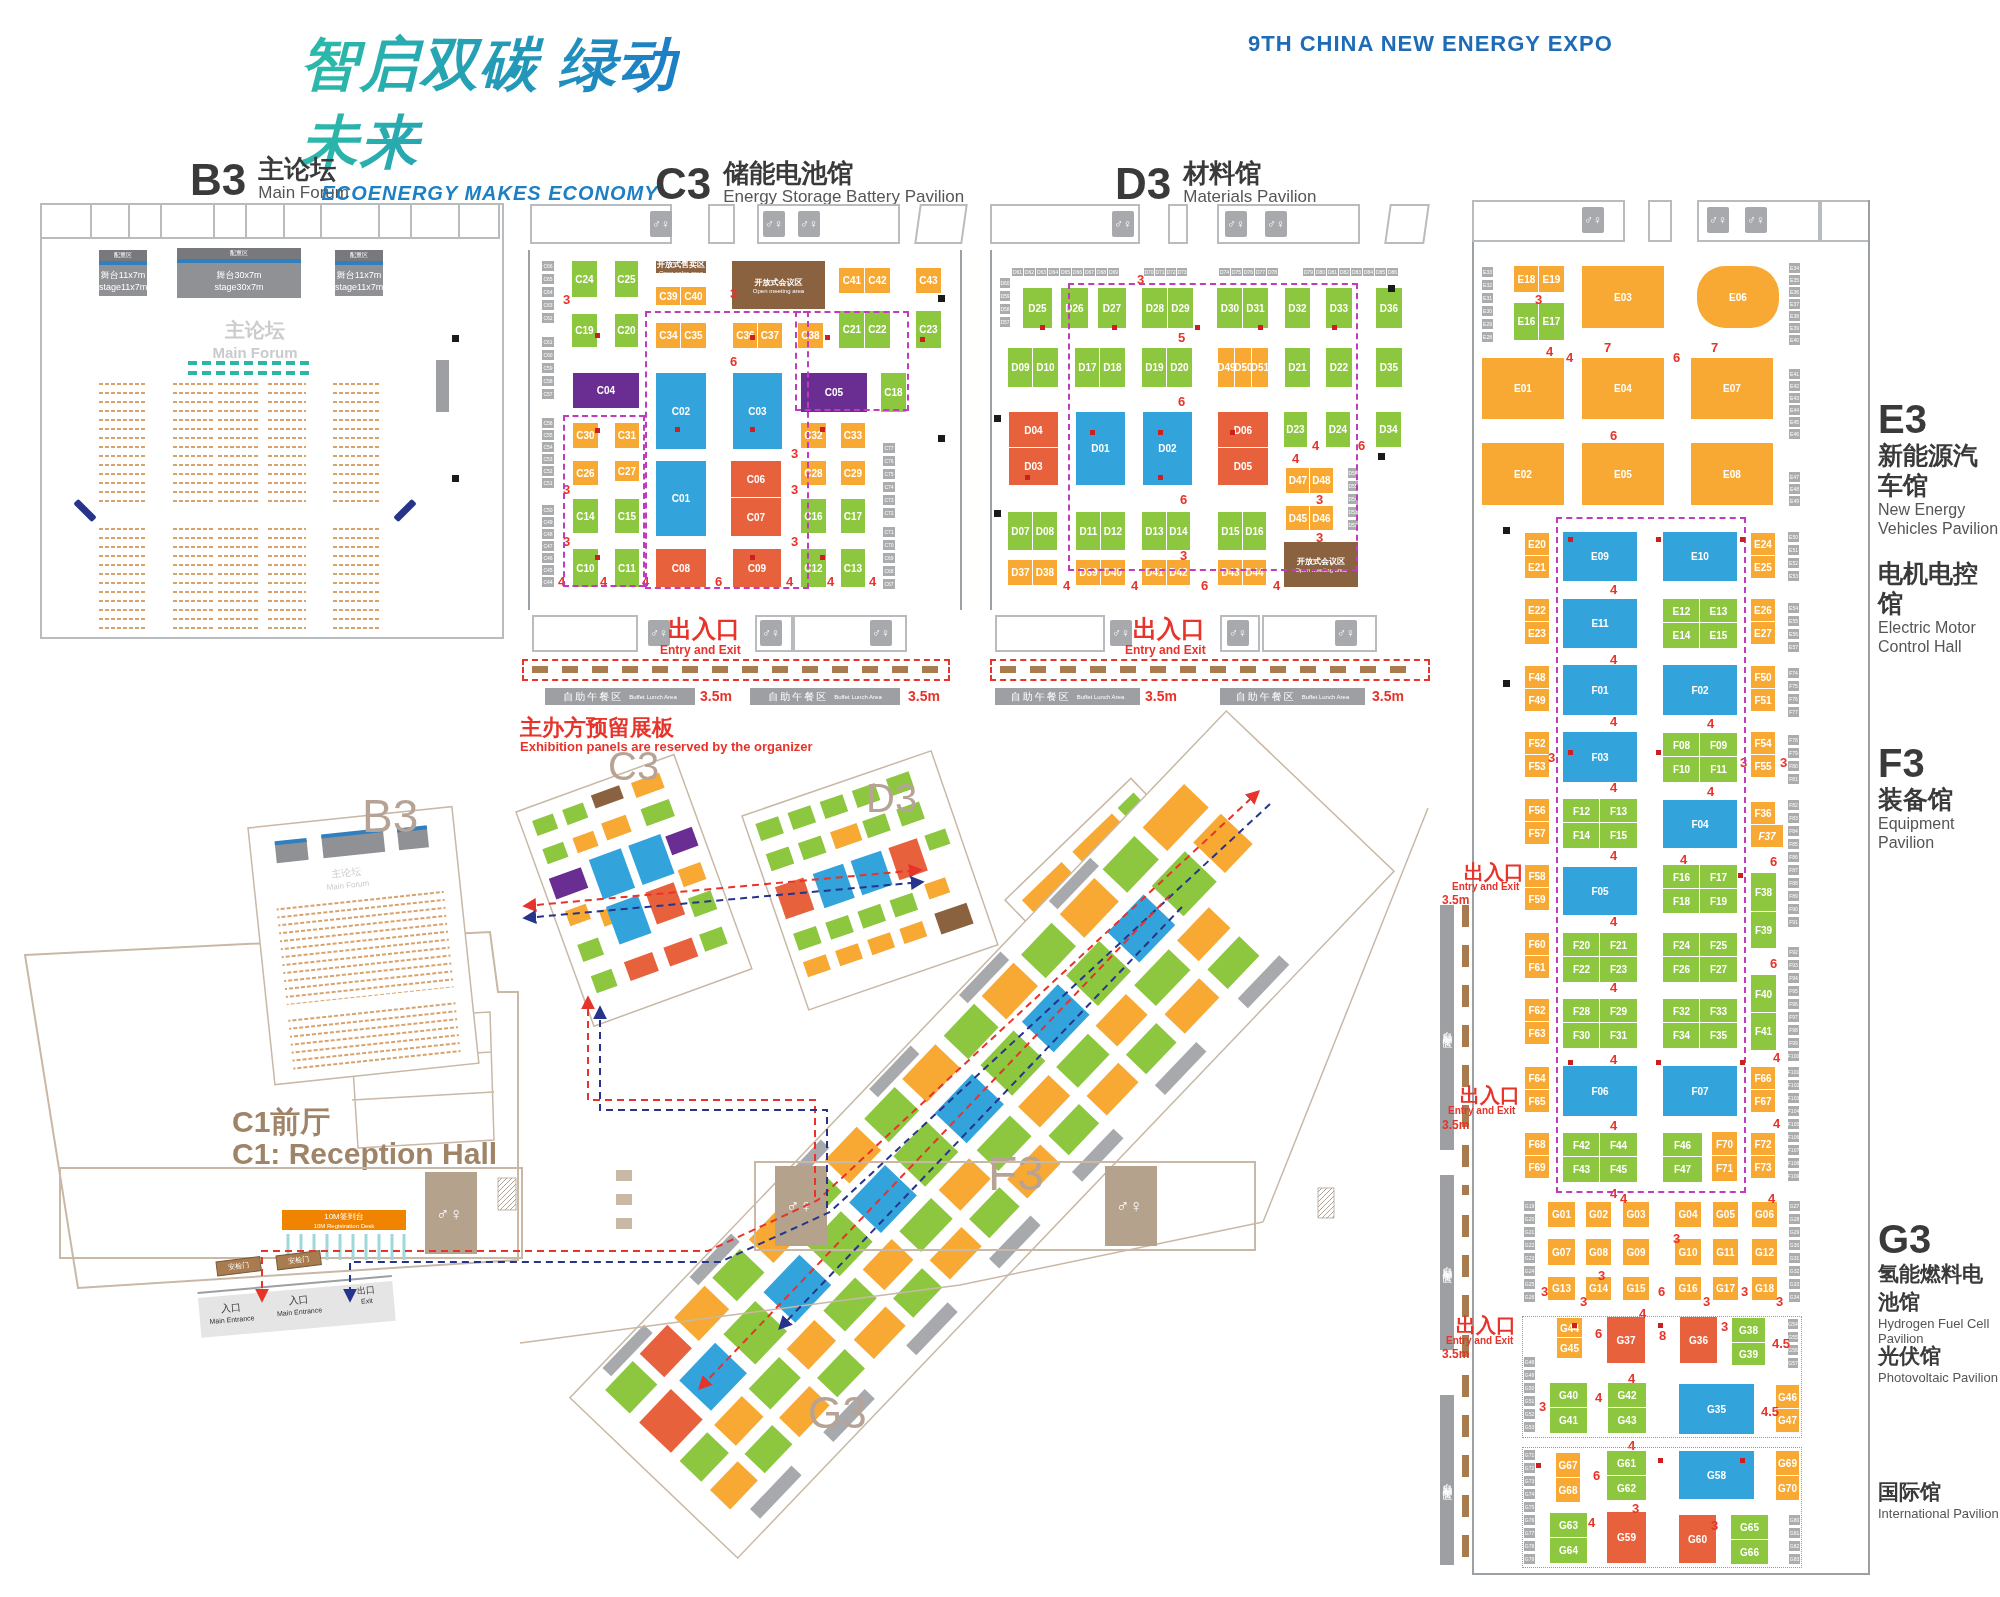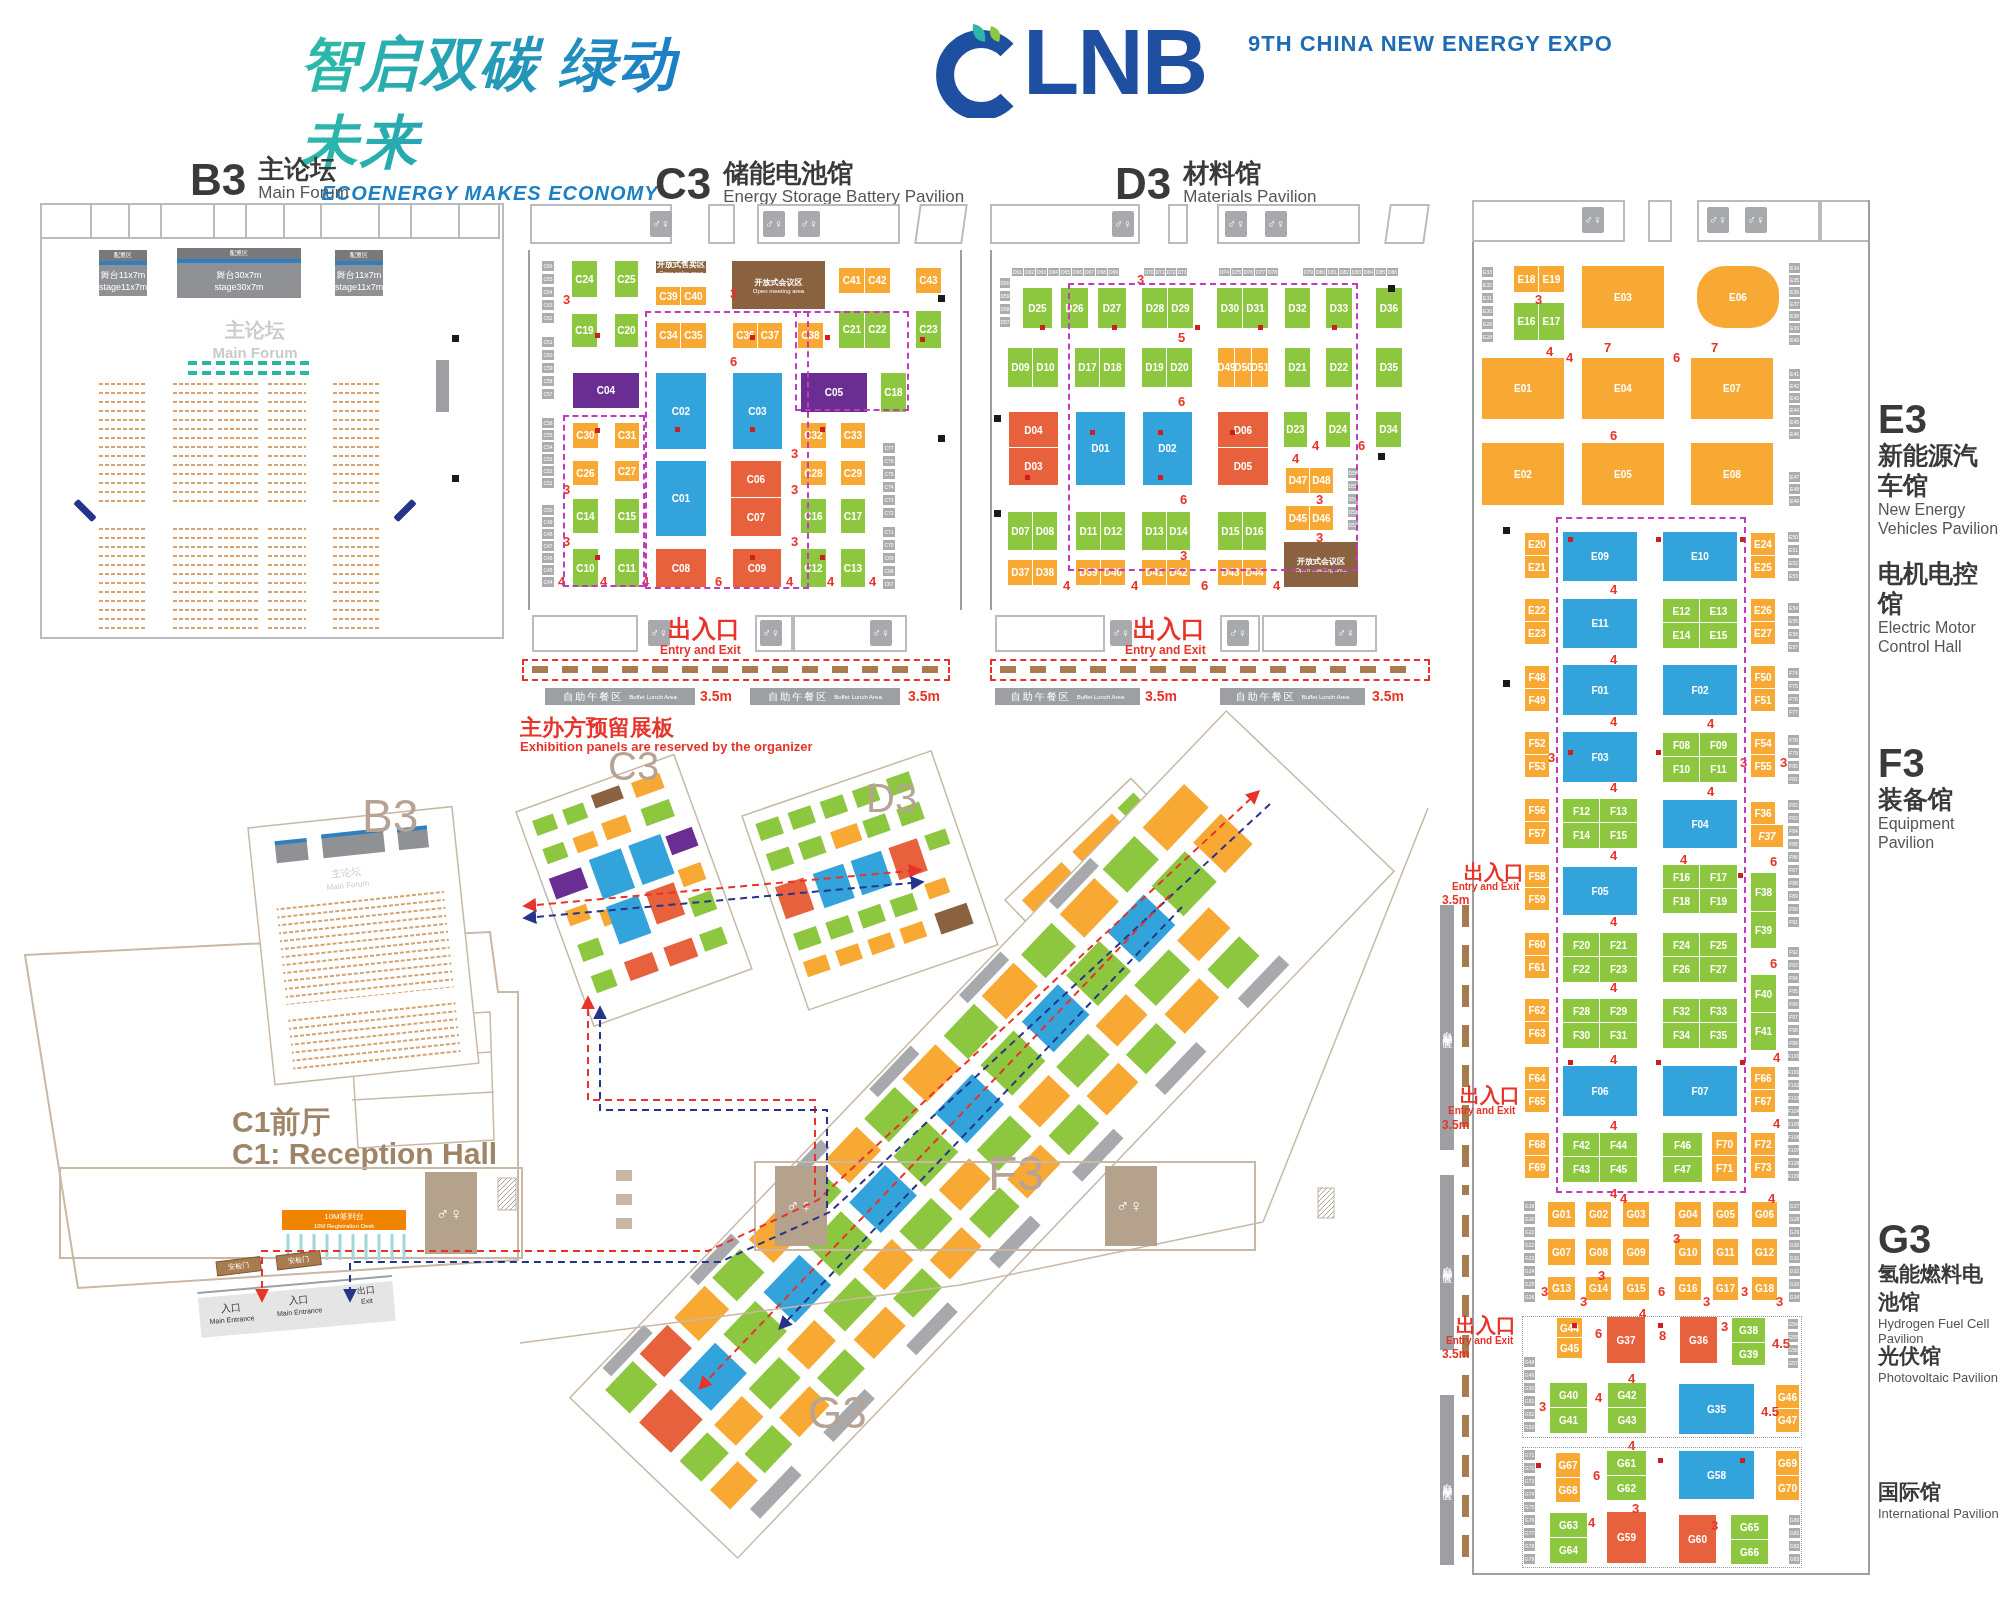--- a/index.html
+++ b/index.html
@@ -61,28 +61,20 @@
   #ov{pointer-events:none;}
 </style>
 </head>
 <body>
 
 <div id="stage">
 
   <div class="abs" style="left:300px;top:26px;width:380px;">
     <div class="slogan">智启双碳 绿动未来</div>
     <div class="slogan-en">ECOENERGY MAKES ECONOMY</div>
-  </div>
-  <div class="abs" style="left:935px;top:22px;display:flex;align-items:flex-start;">
-    <svg width="86" height="96" viewBox="0 0 86 96">
-      <path d="M72 28 A36 36 0 1 0 72 78" stroke="#1e4fa0" stroke-width="18" fill="none"></path>
-      <path d="M38 2 q14 2 12 18 q-14 -2 -12 -18z" fill="#2bb7a9"></path>
-      <path d="M56 4 q12 3 8 16 q-12 -3 -8 -16z" fill="#8dc63f"></path>
-    </svg>
-    <span class="logo-lnb" style="margin-left:2px;">LNB</span>
   </div>
   <div class="abs" style="left:1248px;top:24px;">
     <div class="hdr-en" style="margin-top:7px;">9TH CHINA NEW ENERGY EXPO</div>
   </div>
 
   <div class="plan" id="b3" style="left:40px;top:155px;width:470px;height:510px;">
     <div class="abs" style="left:150px;top:0;display:flex;gap:12px;">
       <span class="pcode">B3</span>
       <span><span class="pcn">主论坛</span><br>
       <span class="pen">Main Forum</span></span>

